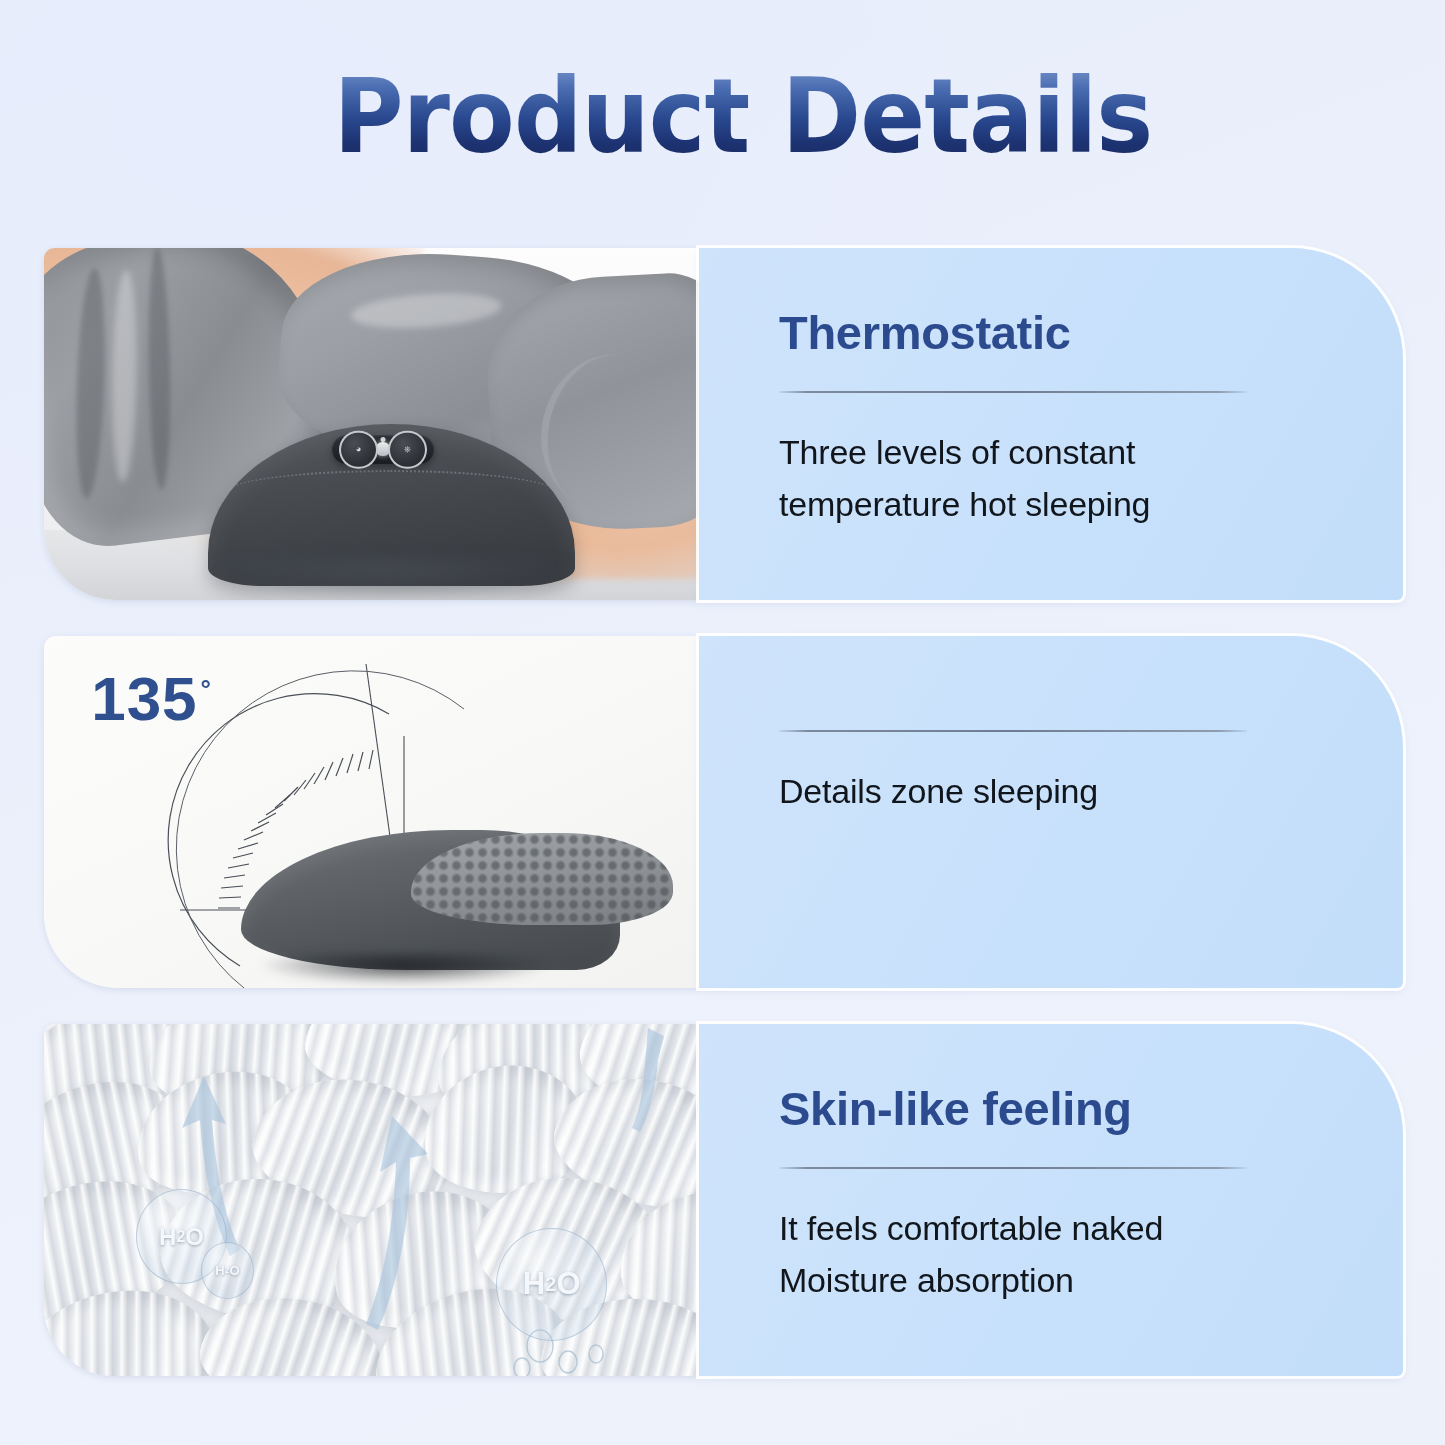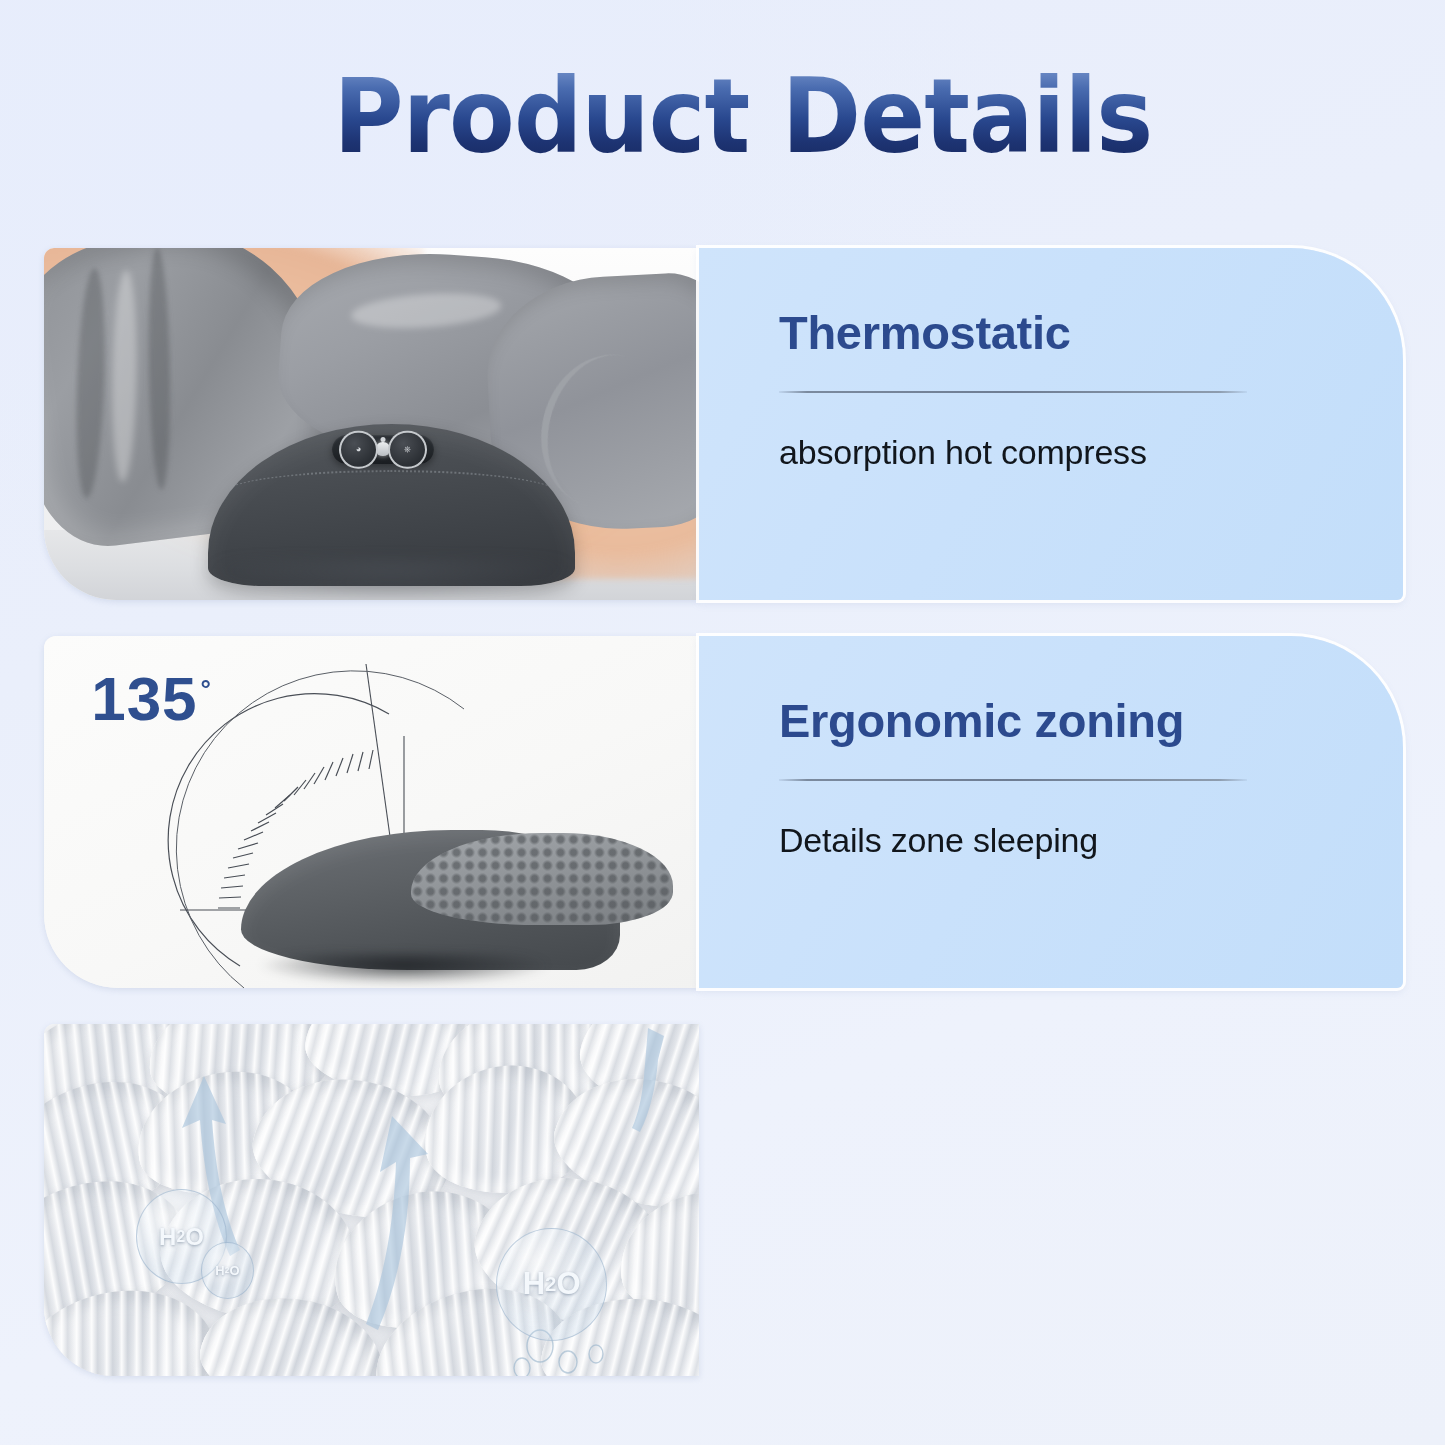--- a/index.html
+++ b/index.html
@@ -310,21 +310,22 @@
           <div class="ctrl-btn left">◕</div>
           <div class="ctrl-btn right">⎈</div>
         </div>
       </div>
     </div>
 
     <div class="panel">
       <div class="panel-head">Thermostatic</div>
       <div class="panel-rule"></div>
       <div class="panel-body">
-        <div>absorption hot compress</div>
+        <div>Three levels of constant</div>
+        <div>temperature hot sleeping</div>
       </div>
     </div>
   </div>
 
   <div class="card c2">
 
     <div class="media m2">
       <div class="scene2">
 
         <svg viewBox="0 0 655 352" preserveAspectRatio="none">
@@ -364,21 +365,20 @@
           <span>135</span><sup>°</sup>
         </div>
 
         <div class="p-body"></div>
         <div class="p-dimple"></div>
         <div class="p-shadow"></div>
       </div>
     </div>
 
     <div class="panel">
-      <div class="panel-head">Ergonomic zoning</div>
       <div class="panel-rule"></div>
       <div class="panel-body">
         <div>Details zone sleeping</div>
       </div>
     </div>
   </div>
 
   <div class="card c3">
 
     <div class="media m3">
@@ -434,15 +434,23 @@
         </div>
 
         <div class="h2o" style="left:69%;top:58%;width:17%;height:32%;font-size:31px;">
           <span>H</span>
             <sub>2</sub>
             <span>O</span>
         </div>
       </div>
     </div>
 
+    <div class="panel">
+      <div class="panel-head">Skin-like feeling</div>
+      <div class="panel-rule"></div>
+      <div class="panel-body">
+        <div>It feels comfortable naked</div>
+        <div>Moisture absorption</div>
+      </div>
+    </div>
   </div>
 
 </div>
 
 </body></html>

